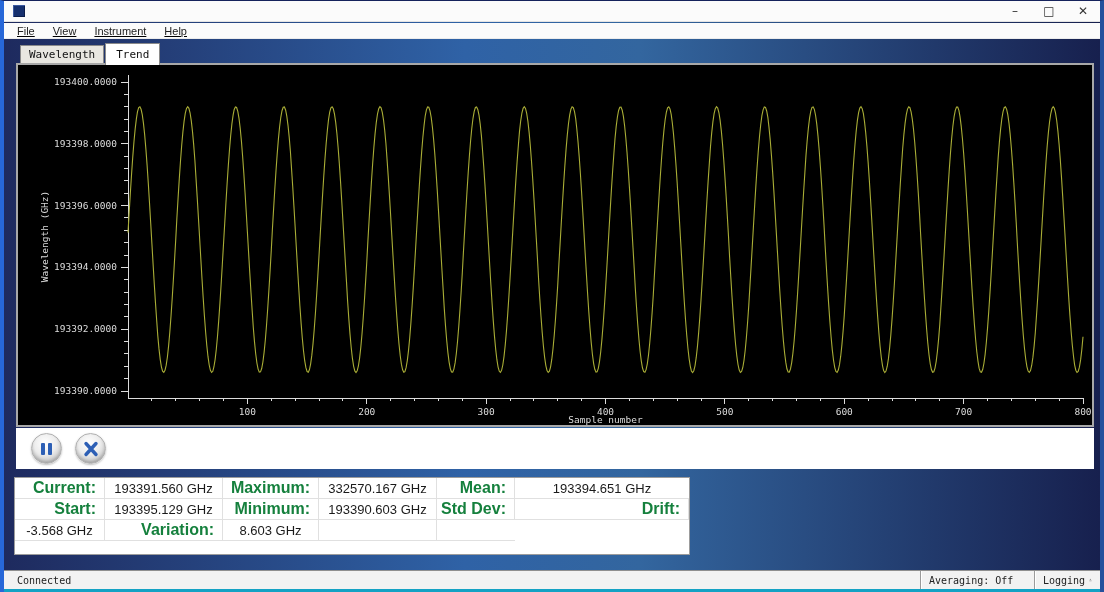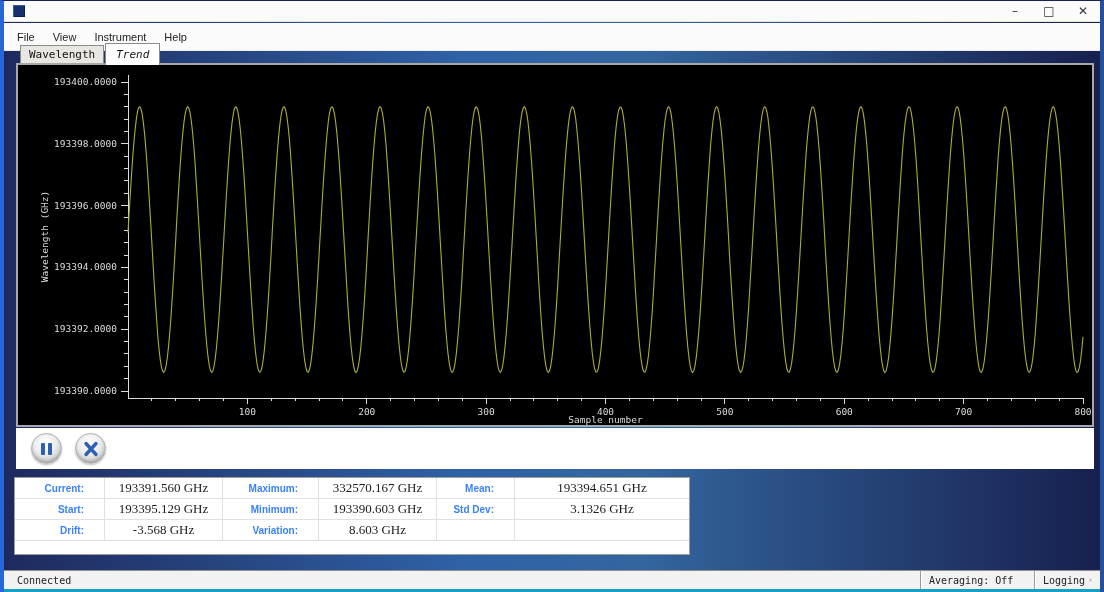--- a/index.html
+++ b/index.html
@@ -15,50 +15,50 @@
   
   .titlebar{position:absolute;left:0;top:0;right:0;height:21px;background:#fbfbfb;
     display:flex;align-items:center;border-bottom:1px solid #e4e4e4;}
   .app-icon{width:12px;height:12px;margin:0 7px 0 9px;background:#16306e;
     box-shadow:inset 1px 1px 0 #3c5aa0, inset -1px -1px 0 #0b1d4a;}
   .title-text{font-size:12px;color:#111;white-space:nowrap;}
   .win-controls{margin-left:auto;display:flex;align-items:center;height:100%;}
   .win-btn{width:34px;height:100%;display:flex;align-items:center;justify-content:center;
     font-size:12px;color:#333;cursor:default;font-family:"DejaVu Sans",sans-serif;}
   
-  .menubar{position:absolute;left:0;top:22px;right:0;height:28px;background:#fbfbfb;
-    display:flex;align-items:center;padding-left:4px;border-bottom:1px solid #ececec;}
+  .menubar{position:absolute;left:0;top:22px;right:0;height:16px;background:#fbfbfb;
+    display:flex;align-items:center;padding-left:4px;border-bottom:1px solid #ececec;text-decoration:underline;}
   .menu-item{font-size:11px;color:#222;padding:0 9px;cursor:default;}
   
   .content{position:absolute;left:0;top:38px;right:0;height:532px;}
   .tabs{position:absolute;left:16px;top:0;height:24px;display:flex;align-items:flex-end;z-index:3;}
   .tab{font-family:"DejaVu Sans Mono",monospace;font-size:11px;color:#111;
     background:#e9e7e1;border:1px solid #8a8a8a;border-bottom:none;
     padding:2px 8px 2px;margin-right:1px;cursor:default;}
-  .tab.active{background:#ffffff;padding:4px 10px 4px;position:relative;z-index:4;margin-bottom:-2px;font-style:italic;}
+  .tab.active{background:#ffffff;padding:4px 10px 4px;position:relative;z-index:4;margin-bottom:-2px;}
   .chart-panel{position:absolute;left:12px;top:24px;width:1078px;height:364px;
     background:#000;border:2px solid #a8a8a8;z-index:2;}
   .chart-panel svg{display:block;}
   .button-strip{position:absolute;left:12px;top:389px;width:1078px;height:41px;background:#ffffff;
     display:flex;align-items:center;gap:13px;padding-left:15px;}
   .btn-round{width:31px;height:31px;border-radius:50%;border:1px solid #b0b0b0;
     background:radial-gradient(circle at 45% 32%,#ffffff 0%,#ececec 45%,#c6c6c6 78%,#d9d9d9 100%);
     box-shadow:inset 0 -2px 3px rgba(0,0,0,.18),0 1px 2px rgba(0,0,0,.25);
     display:flex;align-items:center;justify-content:center;cursor:pointer;}
   .pause-bars{display:flex;gap:3px;}
   .pause-bars i{display:block;width:4px;height:12px;background:#2d5fb5;border-radius:1px;}
   
   .stats-panel{position:absolute;left:10px;top:438px;width:676px;height:78px;background:#fff;
     border:1px solid #9c9c9c;}
   .stats-grid{display:grid;grid-template-columns:90px 118px 96px 118px 78px 1fr;
     grid-auto-rows:21px;}
   .cell{border-right:1px solid #e0e0e0;border-bottom:1px solid #e0e0e0;
     display:flex;align-items:center;overflow:hidden;}
-  .cell.lab{justify-content:flex-end;padding-right:20px;font-weight:bold;font-size:10px;color:#3b82f6;}
-  .cell.val{justify-content:center;font-size:13px;color:#1a1a1a;font-family:Liberation Serif, serif;}
+  .cell.lab{justify-content:flex-end;padding-right:8px;font-weight:bold;font-size:16px;color:#15803d;}
+  .cell.val{justify-content:center;font-size:13px;color:#1a1a1a;}
   .cell.last{border-right:none;}
   
   .statusbar{position:absolute;left:0;right:0;bottom:3px;height:19px;background:#f2f2f2;
     border-top:1px solid #8f8f8f;display:flex;align-items:center;
     font-family:"DejaVu Sans Mono",monospace;font-size:10px;color:#222;}
   .sb-left{padding-left:13px;flex:1;}
   .sb-cell{height:100%;display:flex;align-items:center;padding:0 8px;
     border-left:1px solid #9a9a9a;box-shadow:inset 1px 0 0 #ffffff;text-align:center;}
   .sb-cell.avg{width:114px;}
   .sb-cell.log{width:66px;gap:4px;}
@@ -202,21 +202,20 @@
         <div class="cell lab">Maximum:</div>
         <div class="cell val">332570.167 GHz</div>
         <div class="cell lab">Mean:</div>
         <div class="cell val last">193394.651 GHz</div>
 
         <div class="cell lab">Start:</div>
         <div class="cell val">193395.129 GHz</div>
         <div class="cell lab">Minimum:</div>
         <div class="cell val">193390.603 GHz</div>
         <div class="cell lab">Std Dev:</div>
-        <div class="cell val last">3.1326 GHz</div>
 
         <div class="cell lab">Drift:</div>
         <div class="cell val">-3.568 GHz</div>
         <div class="cell lab">Variation:</div>
         <div class="cell val">8.603 GHz</div>
         <div class="cell lab"></div>
         <div class="cell val last"></div>
       </div>
     </div>
   </div>

